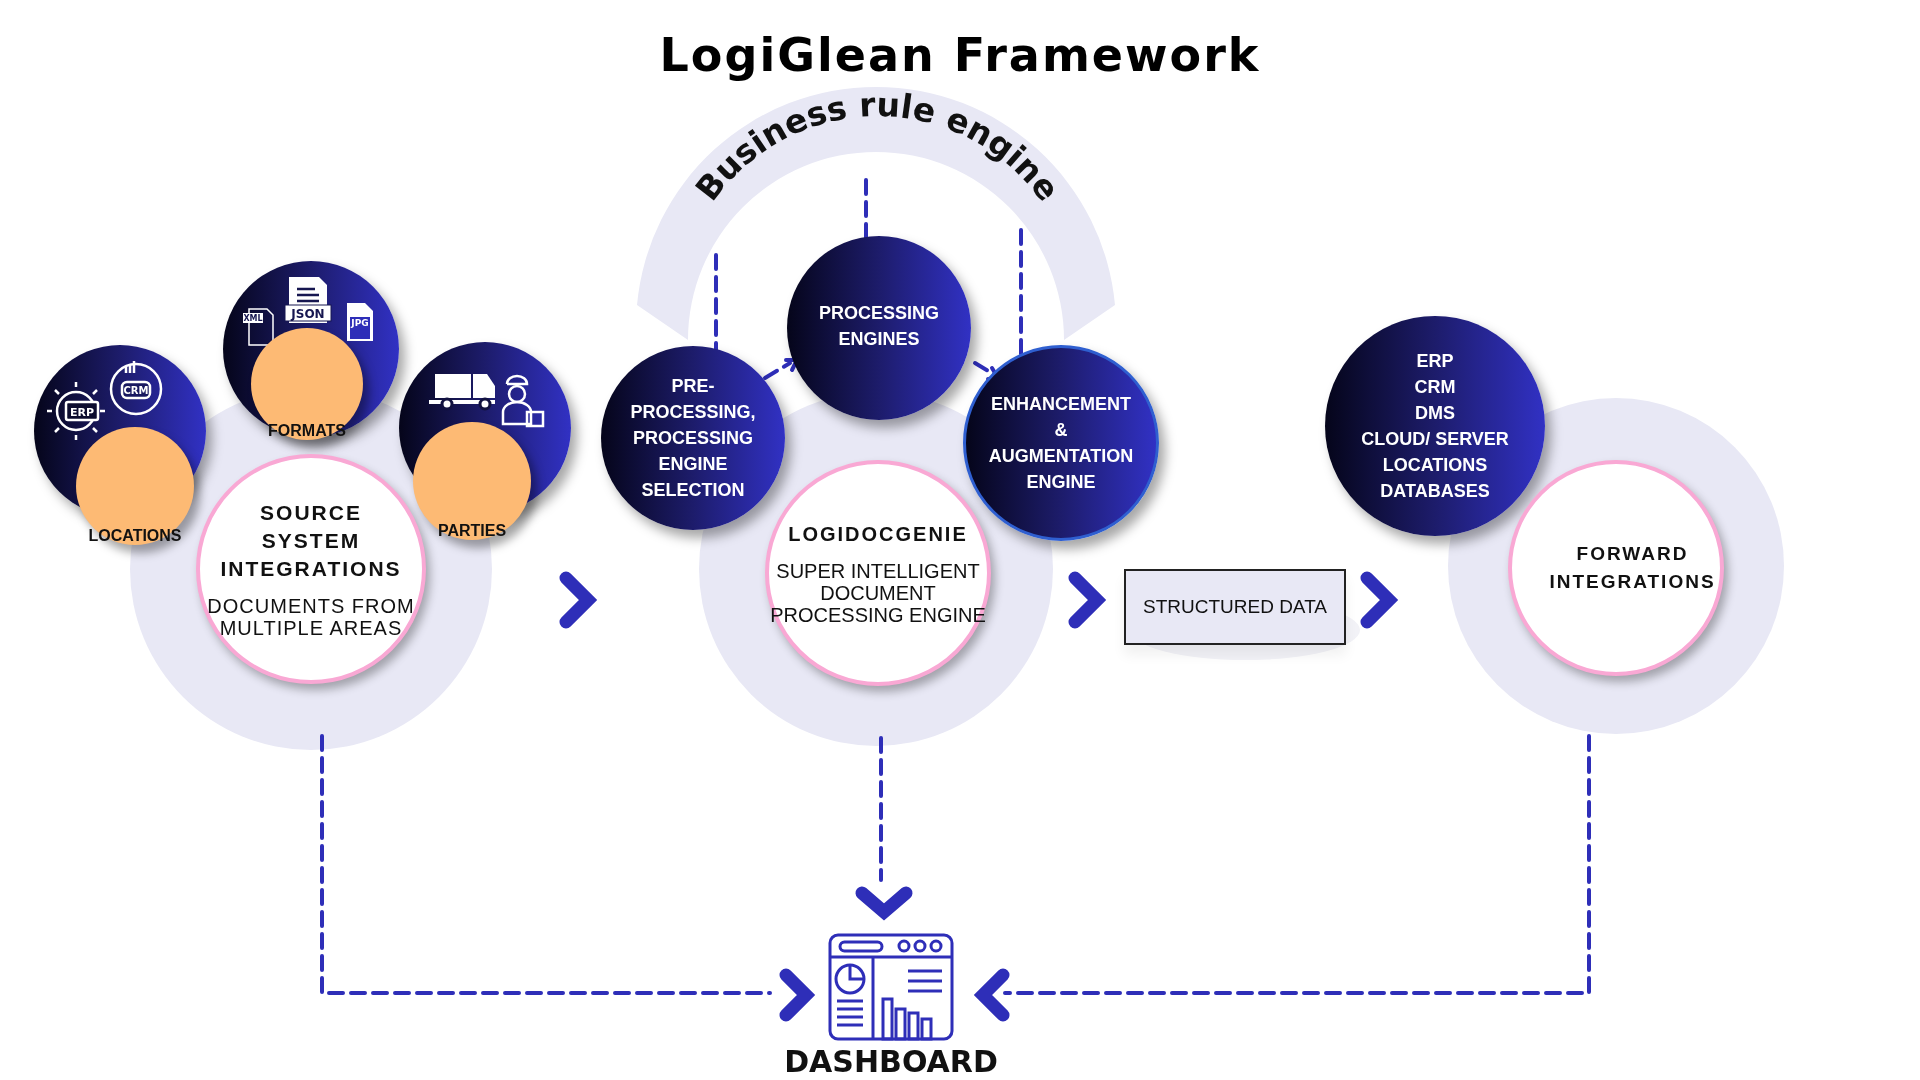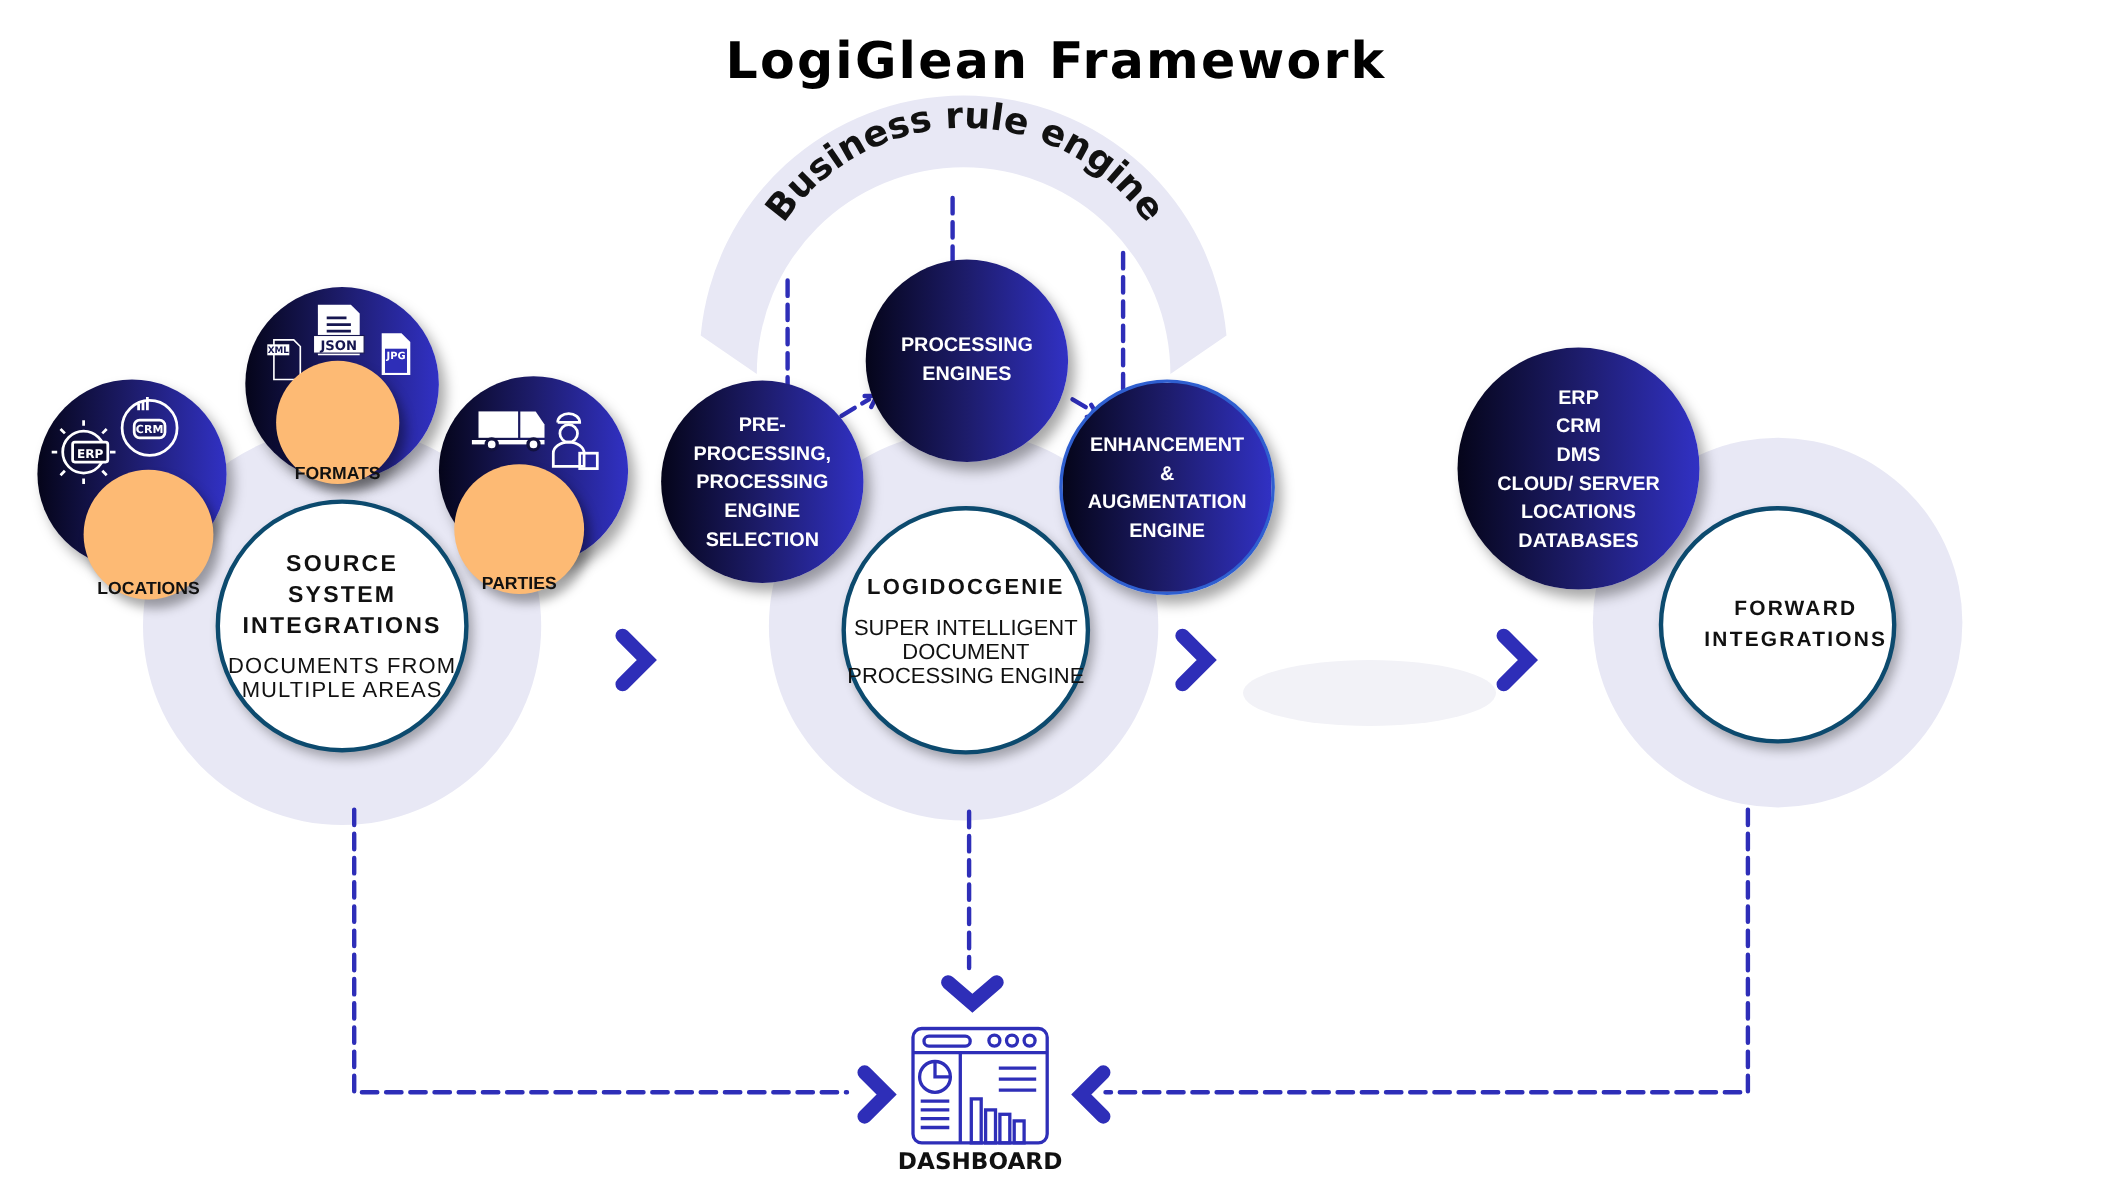--- a/index.html
+++ b/index.html
@@ -1,27 +1,27 @@
 <!DOCTYPE html>
 <html><head>
 <meta charset="utf-8">
 <style>
   html, body { margin:0; padding:0; }
   body { width:1920px; height:1080px; background:#ffffff; position:relative; overflow:hidden; font-family:"Liberation Sans", sans-serif; }
   #diagram { position:absolute; left:0; top:0; width:1777px; height:1080px; }
   .title { position:absolute; left:0; width:1920px; top:28px; text-align:center; font-family:"DejaVu Sans", sans-serif; font-weight:bold; font-size:46px; letter-spacing:2px; color:#000; }
   .dark-circle { position:absolute; border-radius:50%; background:linear-gradient(90deg,#05051a 0%,#1d1c6b 50%,#3131c4 100%); box-shadow:6px 8px 12px rgba(0,0,0,0.35); display:flex; align-items:center; justify-content:center; text-align:center; color:#fff; font-weight:bold; box-sizing:border-box; }
   .white-circle { position:absolute; border-radius:50%; background:#fdba74; box-shadow:6px 8px 10px rgba(0,0,0,0.35); display:flex; align-items:flex-end; justify-content:center; text-align:center; color:#111; font-weight:bold; box-sizing:border-box; }
-  .ring-circle { position:absolute; border-radius:50%; background:#fff; border:4px solid #0c4a6e; box-shadow:4px 6px 10px rgba(0,0,0,0.3); display:flex; flex-direction:column; align-items:center; justify-content:center; text-align:center; box-sizing:border-box; }
+  .ring-circle { position:absolute; border-radius:50%; background:#fff; border:4px solid #f9a8d4; box-shadow:4px 6px 10px rgba(0,0,0,0.3); display:flex; flex-direction:column; align-items:center; justify-content:center; text-align:center; box-sizing:border-box; }
   .lav { position:absolute; border-radius:50%; background:#e8e8f5; }
   .big-t { font-weight:bold; font-size:21px; letter-spacing:2px; line-height:28px; color:#111; }
   .sub-t { font-size:20px; letter-spacing:1px; line-height:22px; color:#111; margin-top:12px; }
   .lbl { white-space:pre-line; }
   .struct-box { position:absolute; left:1124px; top:569px; width:222px; height:76px; background:#e8e8f5; border:2px solid #222; box-sizing:border-box; display:flex; align-items:center; justify-content:center; font-size:19px; color:#111; box-shadow:0 10px 12px rgba(0,0,0,0.06); }
-  .dash-label { position:absolute; left:781px; top:1044px; width:220px; text-align:center; font-weight:bold; font-size:21px; color:#111; font-family:"DejaVu Sans", sans-serif; }
+  .dash-label { position:absolute; left:781px; top:1044px; width:220px; text-align:center; font-weight:bold; font-size:30px; color:#111; font-family:"DejaVu Sans", sans-serif; }
   svg text { font-family:"DejaVu Sans", sans-serif; }
 </style>
 </head>
 <body>
 
 <div id="diagram">
 
   <div class="title">LogiGlean Framework</div>
 
   <svg style="position:absolute;left:0;top:0;" width="1920" height="1080">
@@ -160,20 +160,23 @@
 ENGINE</span>
   </div>
 
   <div class="ring-circle" style="left:765px;top:460px;width:226px;height:226px;">
     <div class="big-t" style="font-size:20px;">LOGIDOCGENIE</div>
     <div class="sub-t lbl" style="font-size:20px;letter-spacing:0;">SUPER INTELLIGENT
 DOCUMENT
 PROCESSING ENGINE</div>
   </div>
 
+  <div class="struct-box">
+    <span>STRUCTURED DATA</span>
+  </div>
 
   <div class="dark-circle" style="left:1325px;top:316px;width:220px;height:220px;font-size:18px;line-height:26px;align-items:flex-start;padding-top:32px;">
     <span class="lbl">ERP
 CRM
 DMS
 CLOUD/ SERVER
 LOCATIONS
 DATABASES</span>
   </div>
 

